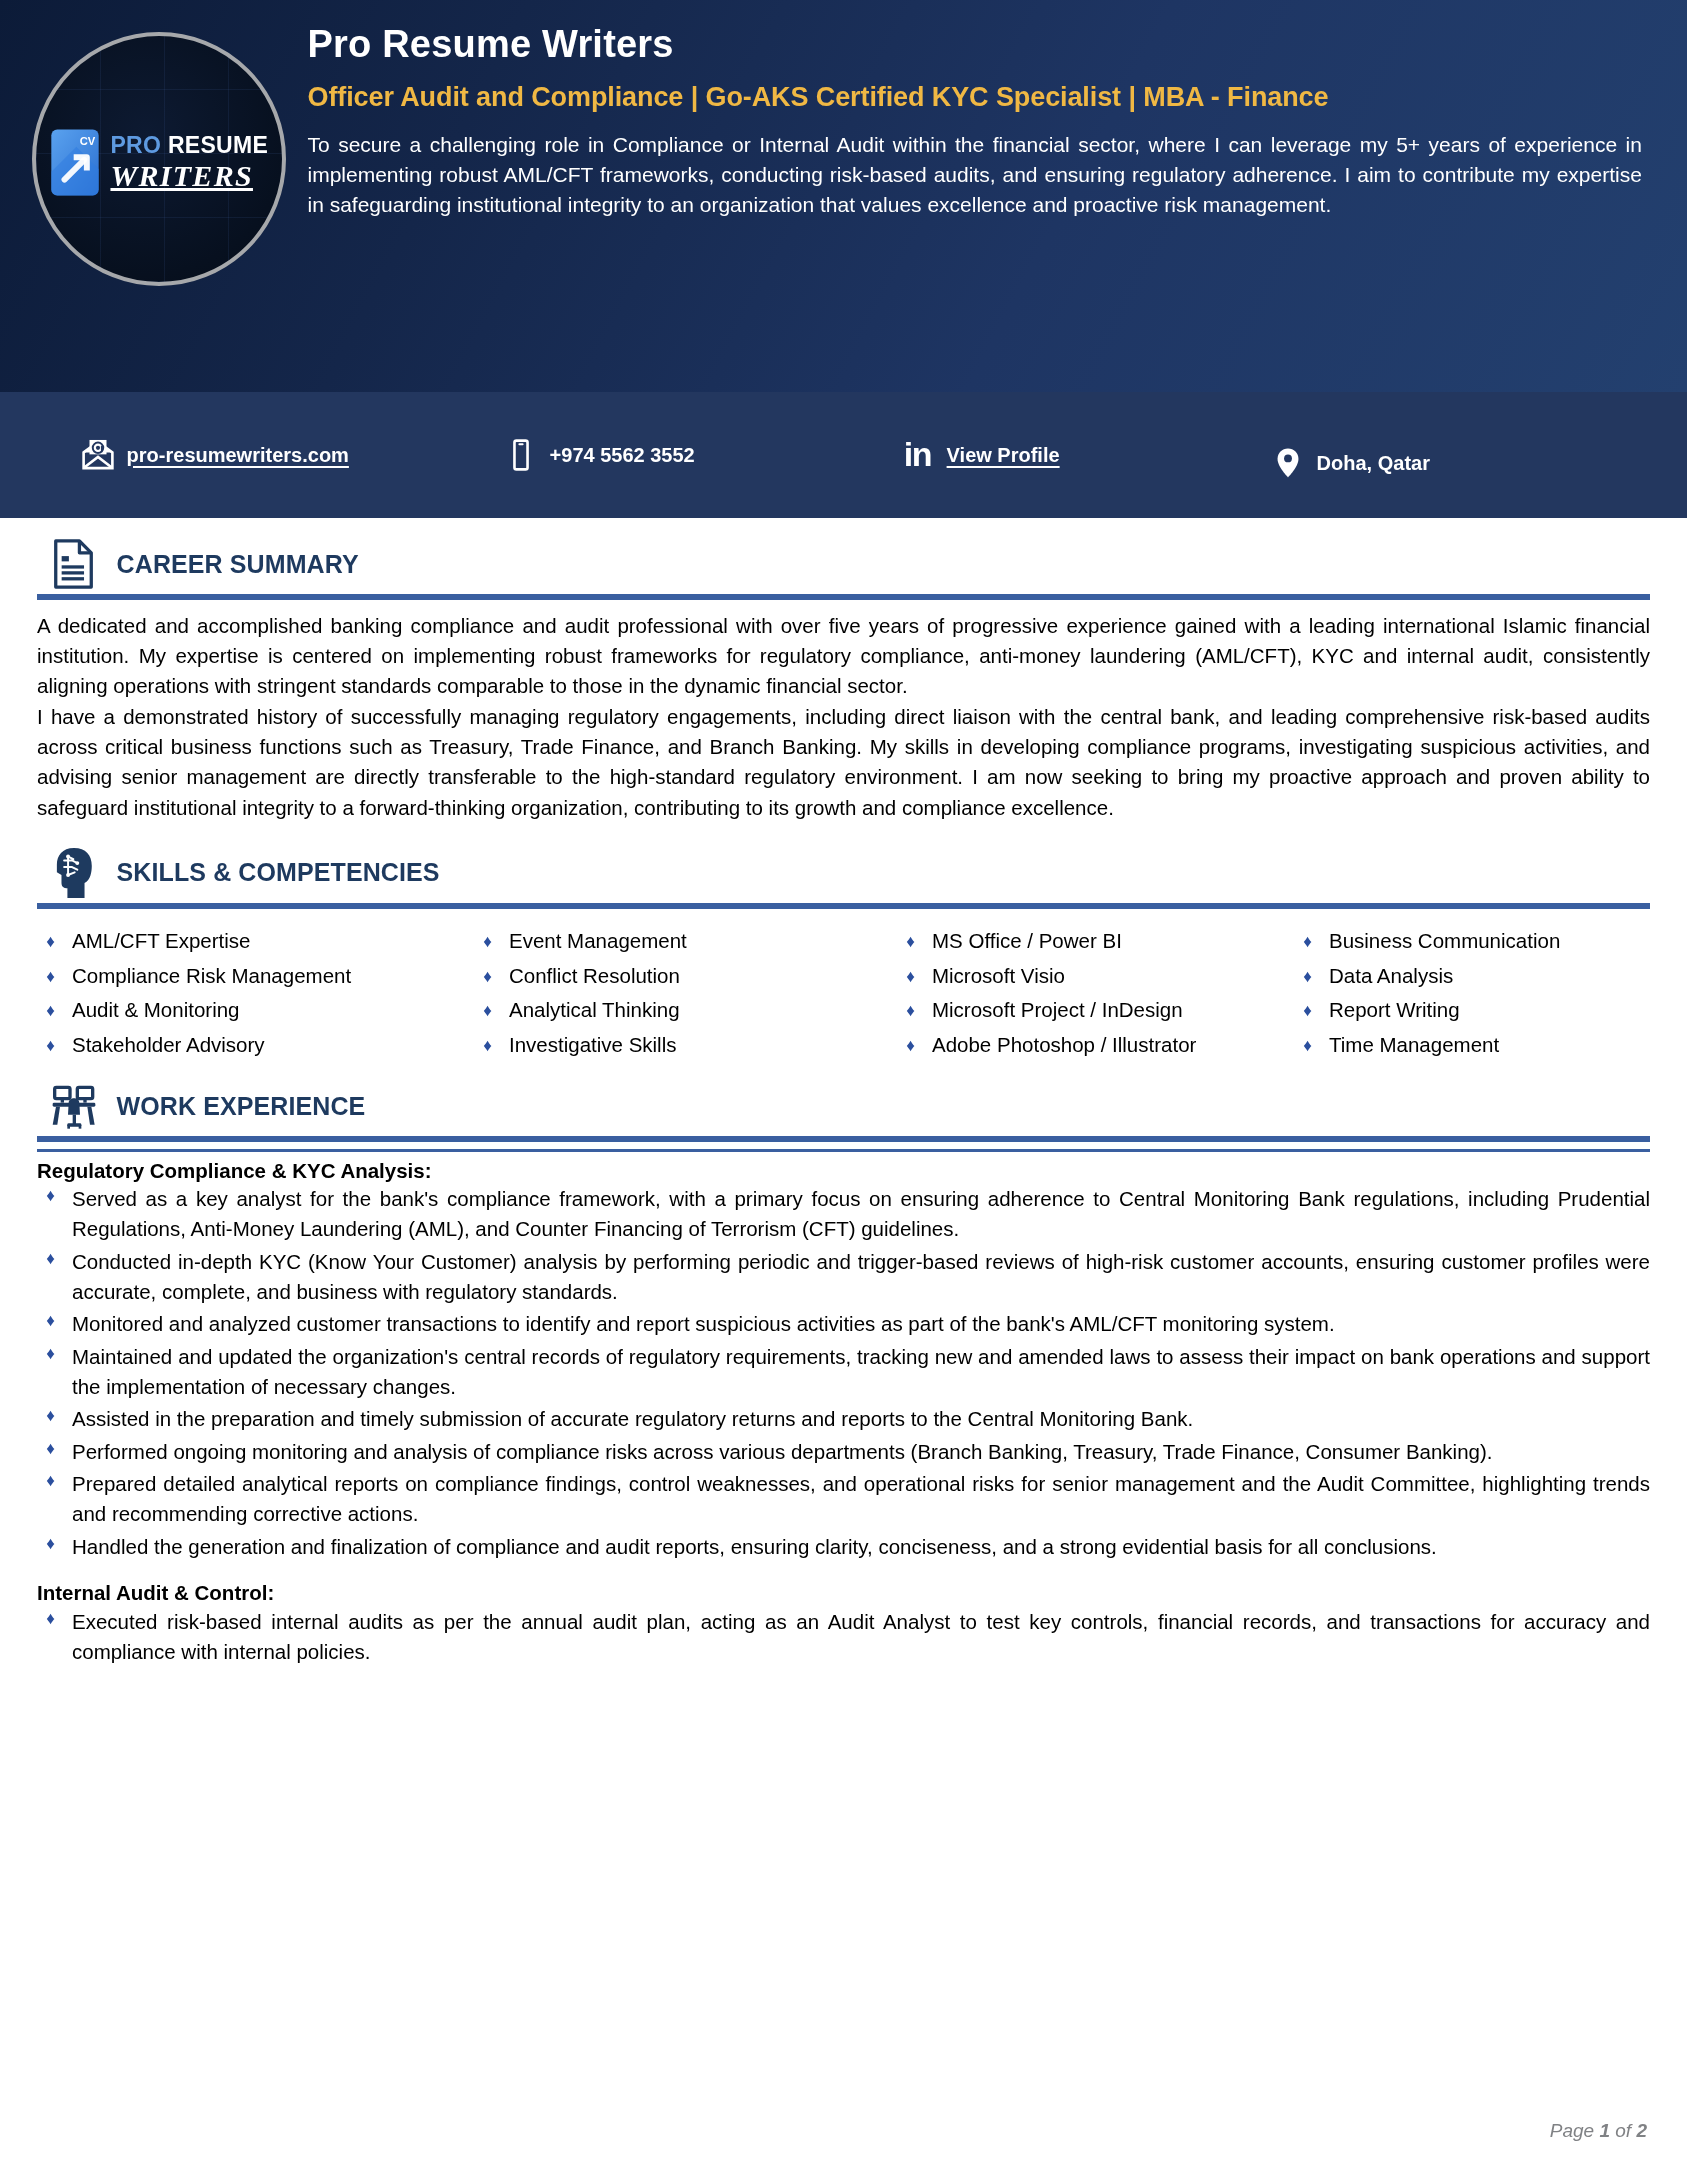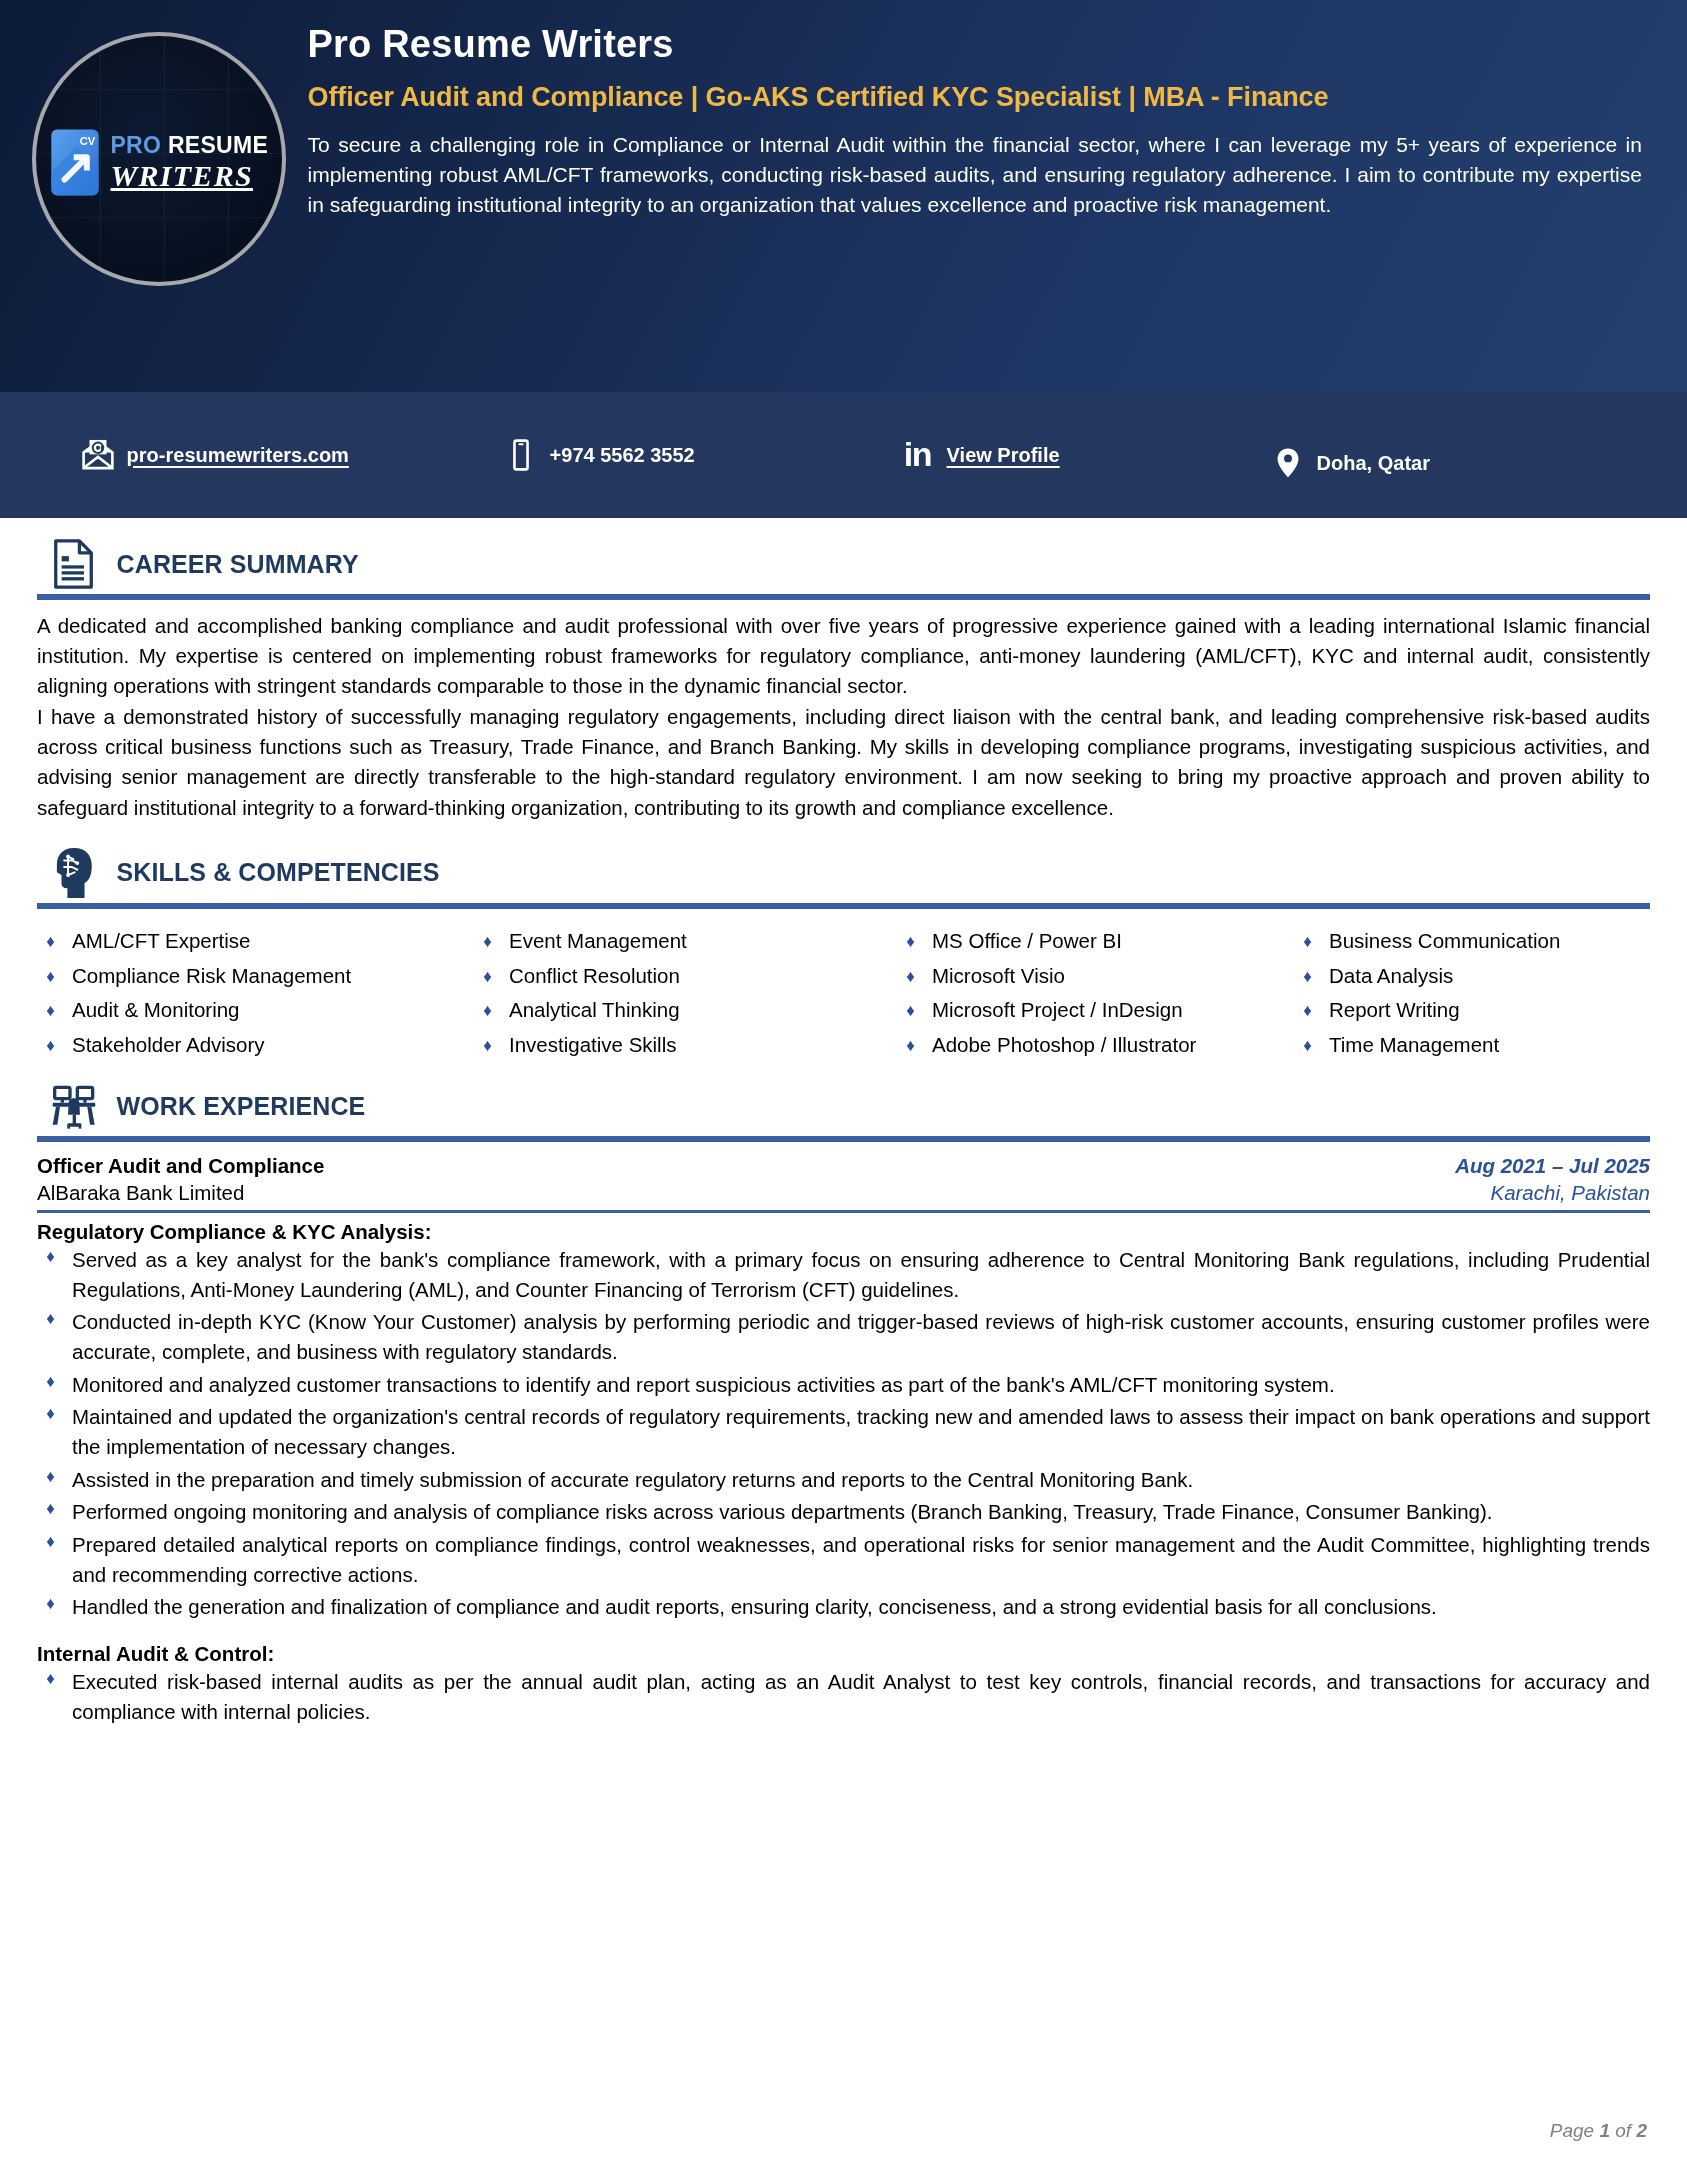--- a/index.html
+++ b/index.html
@@ -508,30 +508,20 @@
           <rect x="26" y="64" width="4" height="6" fill="#1e3a5f"></rect>
           <rect x="43" y="64" width="4" height="6" fill="#1e3a5f"></rect>
           <rect x="26" y="62" width="21" height="5" rx="2" fill="#1e3a5f"></rect>
         </svg>
       </span>
       <span class="section-title">WORK EXPERIENCE</span>
     </div>
     <div class="section-rule" style="margin-bottom:6.6px;"></div>
 
     <div>
-      <div class="job-head">
-        <div class="job-left">
-          <div class="job-title">Officer Audit and Compliance</div>
-          <div class="job-company">AlBaraka Bank Limited</div>
-        </div>
-        <div class="job-right">
-          <div class="job-dates">Aug 2021 – Jul 2025</div>
-          <div class="job-loc">Karachi, Pakistan</div>
-        </div>
-      </div>
       <div class="job-rule"></div>
 
       <div class="subhead">Regulatory Compliance &amp; KYC Analysis:</div>
       <ul class="bullets">
         <li>
             <span class="bullet-dia">♦</span>
             <span class="btext">Served as a key analyst for the bank's compliance framework, with a primary focus on ensuring adherence to Central Monitoring Bank regulations, including Prudential Regulations, Anti-Money Laundering (AML), and Counter Financing of Terrorism (CFT) guidelines.</span>
           </li>
         <li>
             <span class="bullet-dia">♦</span>

